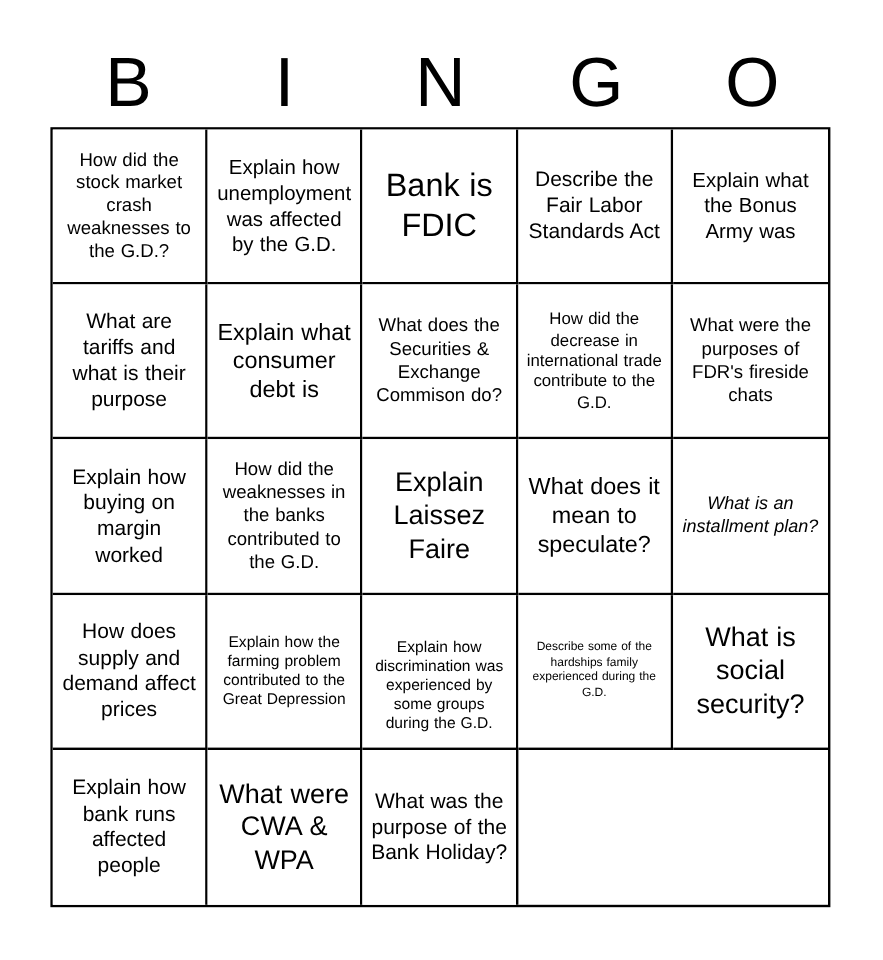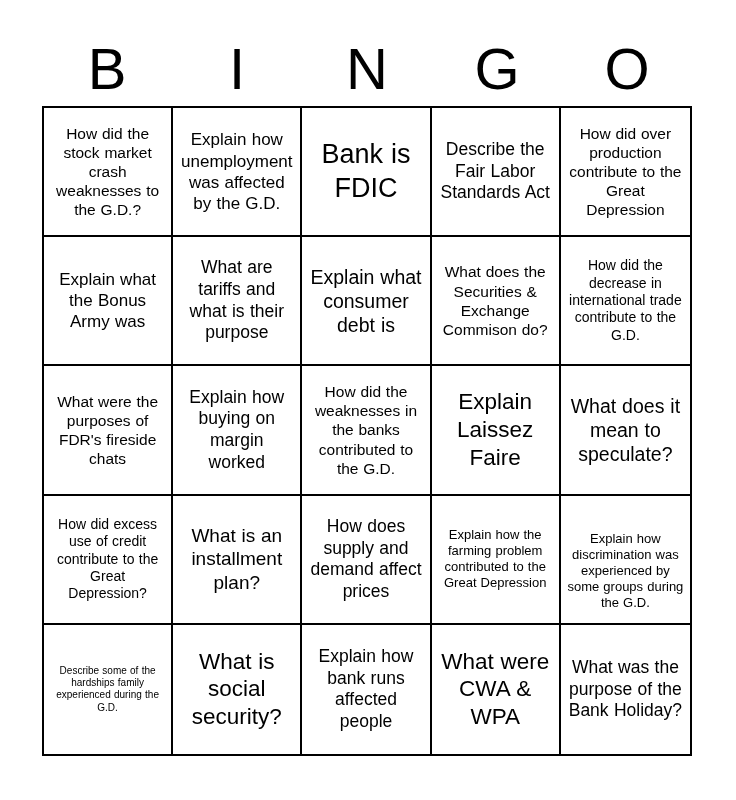--- a/index.html
+++ b/index.html
@@ -89,23 +89,20 @@
     <div class="cell">
         <span class="cell-text" style="font-size: 17px;">Explain how unemployment was affected by the G.D.</span>
       </div>
     <div class="cell">
         <span class="cell-text" style="font-size: 27px;">Bank is FDIC</span>
       </div>
     <div class="cell">
         <span class="cell-text" style="font-size: 17.5px;">Describe the Fair Labor Standards Act</span>
       </div>
     <div class="cell">
-        <span class="cell-text" style="font-size: 15.5px;">How did over production contribute to the Great Depression</span>
-      </div>
-    <div class="cell">
         <span class="cell-text" style="font-size: 17px;">Explain what the Bonus Army was</span>
       </div>
     <div class="cell">
         <span class="cell-text" style="font-size: 17.5px;">What are tariffs and what is their purpose</span>
       </div>
     <div class="cell">
         <span class="cell-text" style="font-size: 19.5px;">Explain what consumer debt is</span>
       </div>
     <div class="cell">
         <span class="cell-text" style="font-size: 15.5px;">What does the Securities &amp; Exchange Commison do?</span>
@@ -122,24 +119,21 @@
     <div class="cell">
         <span class="cell-text" style="font-size: 15.5px;">How did the weaknesses in the banks contributed to the G.D.</span>
       </div>
     <div class="cell">
         <span class="cell-text" style="font-size: 22.5px;">Explain Laissez Faire</span>
       </div>
     <div class="cell">
         <span class="cell-text" style="font-size: 19.5px;">What does it mean to speculate?</span>
       </div>
     <div class="cell">
-        <span class="cell-text" style="font-size: 14px;">How did excess use of credit contribute to the Great Depression?</span>
-      </div>
-    <div class="cell">
-        <span class="cell-text" style="font-size: 19px;">What is an installment plan?</span>
+        <span class="cell-text" style="font-size: 15px; font-style: italic;">What is an installment plan?</span>
       </div>
     <div class="cell">
         <span class="cell-text" style="font-size: 17.5px;">How does supply and demand affect prices</span>
       </div>
     <div class="cell">
         <span class="cell-text" style="font-size: 13px;">Explain how the farming problem contributed to the Great Depression</span>
       </div>
     <div class="cell">
         <span class="cell-text" style="font-size: 13px; margin-top: 24px;">Explain how discrimination was experienced by some groups during the G.D.</span>
       </div>

